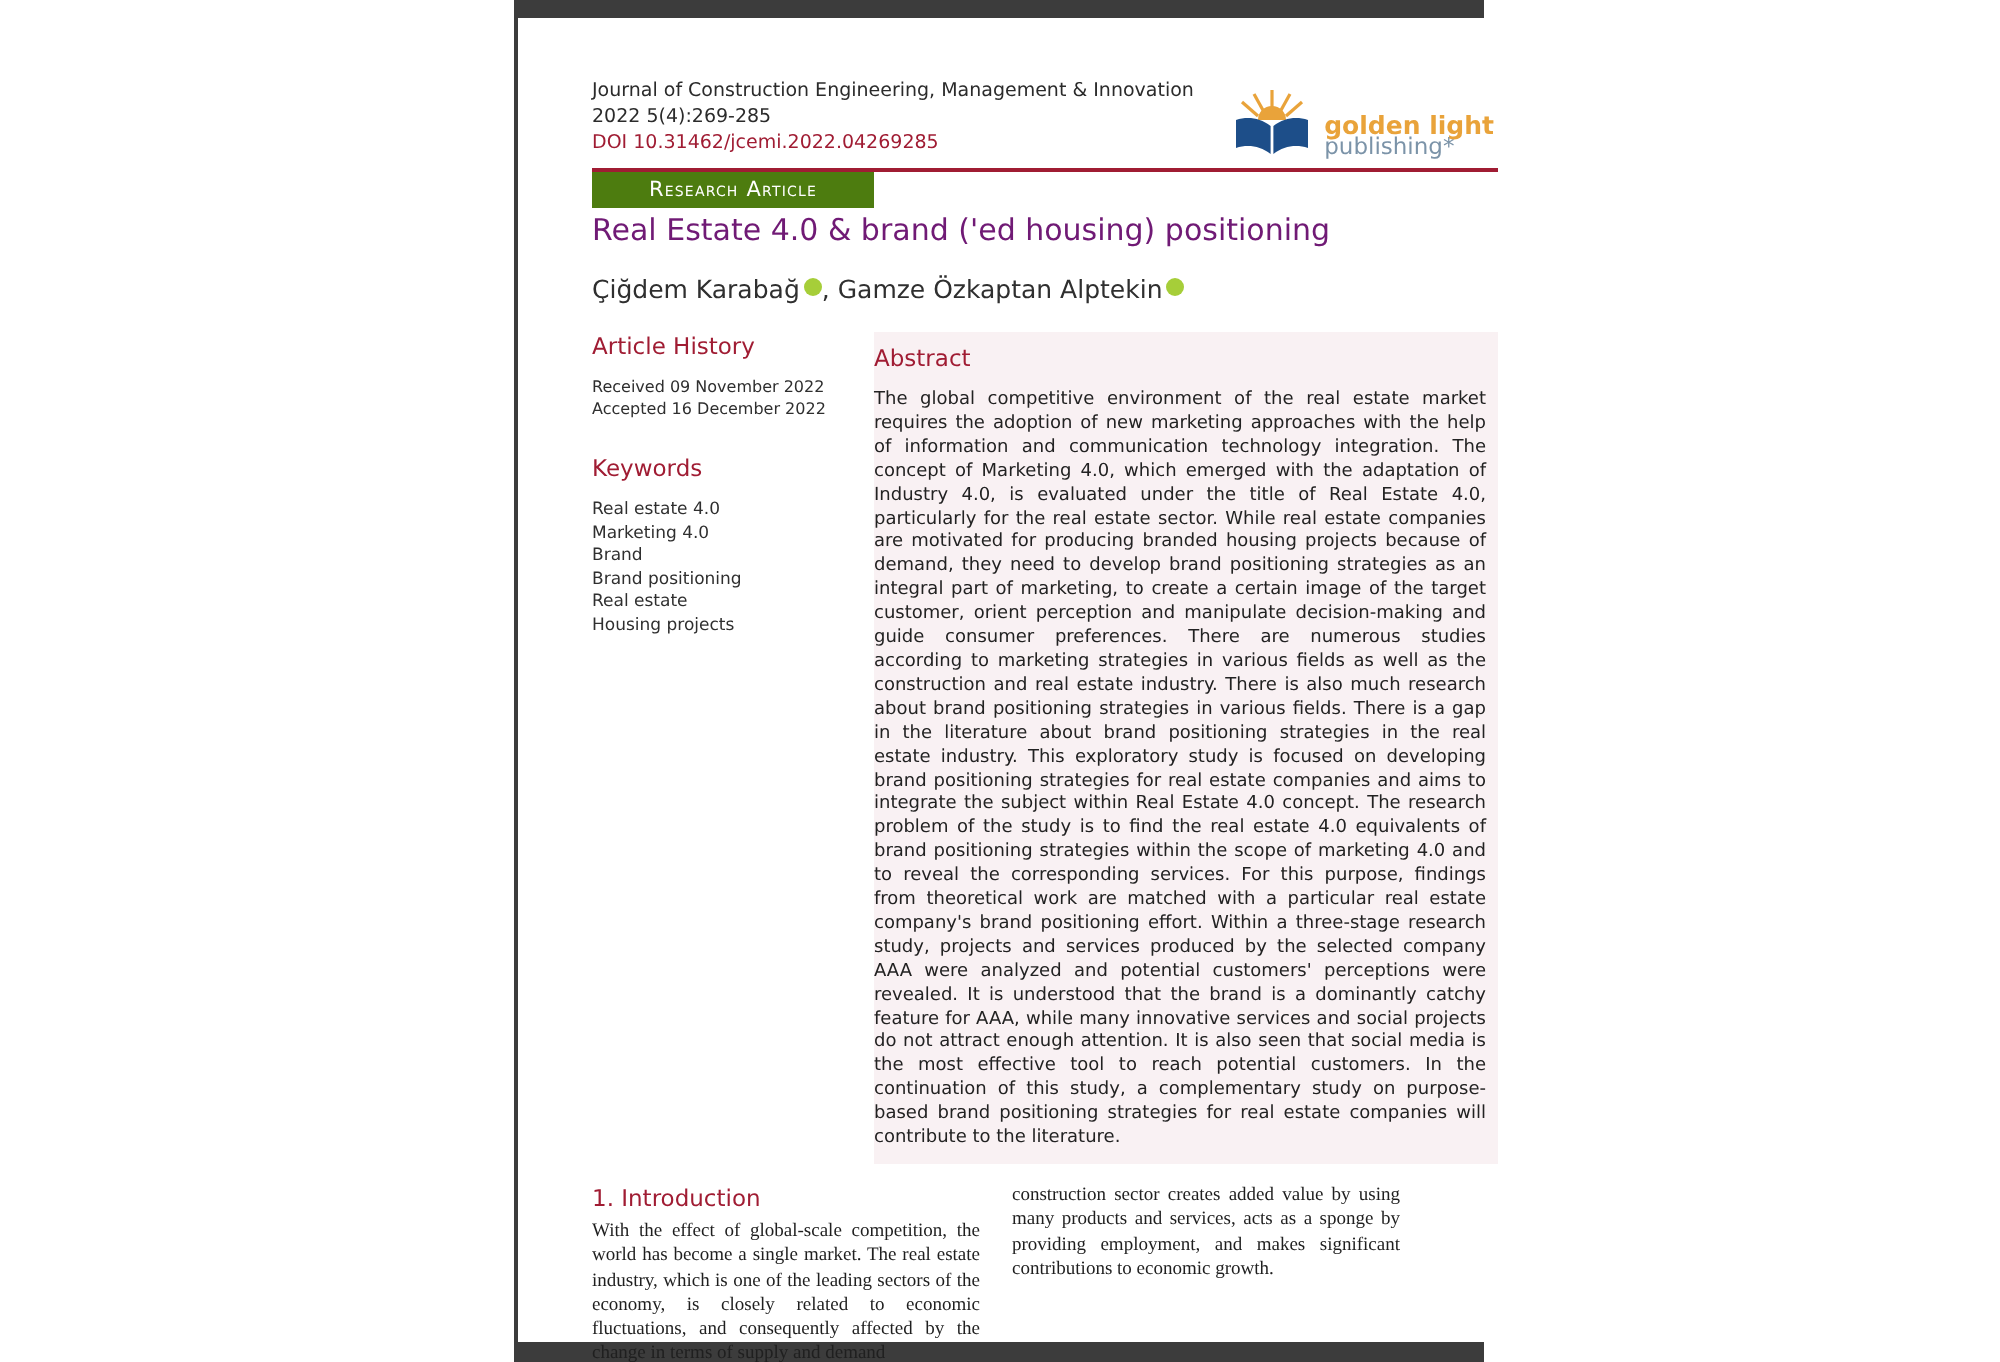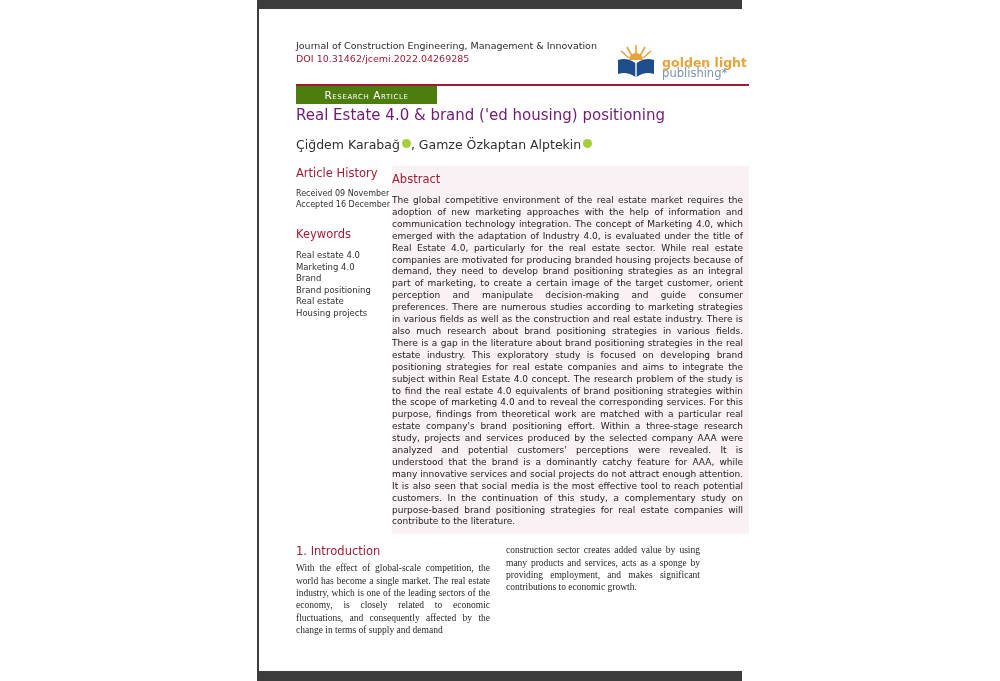--- a/index.html
+++ b/index.html
@@ -38,21 +38,21 @@
   
   .title{margin-top:2px;font-size:15px;color:#701a75;}
   .authors{margin-top:13px;font-size:12.5px;color:#2f2f2f;}
   .orcid{
     display:inline-block;width:9px;height:9px;border-radius:50%;
     background:#a6ce39;margin-left:2px;position:relative;top:-1px;
   }
   .affiliation{margin-top:9px;font-size:9px;color:#2f2f2f;}
 
   
-  .meta{display:flex;margin-top:14px;}
+  .meta{display:flex;margin-top:14px;gap:45px;}
   .leftcol{width:96px;flex:none;}
   .h-red{font-size:11.5px;color:#a01c33;margin-bottom:9px;}
   .hist-line{font-size:8px;line-height:10.5px;white-space:nowrap;color:#2f2f2f;}
   .kw-head{margin-top:17px;}
   .kw{font-size:8.5px;line-height:11.5px;white-space:nowrap;color:#2f2f2f;}
   .abs-box{flex:1;background:#f9f1f3;padding:5px 6px 6px 0;box-sizing:border-box;}
   .abs-box .h-red{margin:1px 0 9px 0;}
   .abs-text{font-size:9px;line-height:11.9px;text-align:justify;color:#222;}
 
   
@@ -70,20 +70,21 @@
 <div class="frame frame-top"></div>
 <div class="frame frame-bottom"></div>
 <div class="frame frame-left"></div>
 <div class="frame frame-right"></div>
 
 <div class="page">
 
   <div class="hdr">
     <div class="jinfo">
       <div>Journal of Construction Engineering, Management &amp; Innovation</div>
+      <div>2022 5(4):269-285</div>
       <div class="doi-line"><span>DOI </span><a href="#">10.31462/jcemi.2022.04269285</a></div>
     </div>
     <div class="logo">
       <svg width="40" height="36" viewBox="0 0 40 36">
         <g stroke="#e9a33a" stroke-width="1.6">
           <line x1="20" y1="13" x2="20" y2="2"></line>
           <line x1="16" y1="13" x2="11" y2="4"></line>
           <line x1="24" y1="13" x2="29" y2="4"></line>
           <line x1="13" y1="15" x2="5" y2="8"></line>
           <line x1="27" y1="15" x2="35" y2="8"></line>

